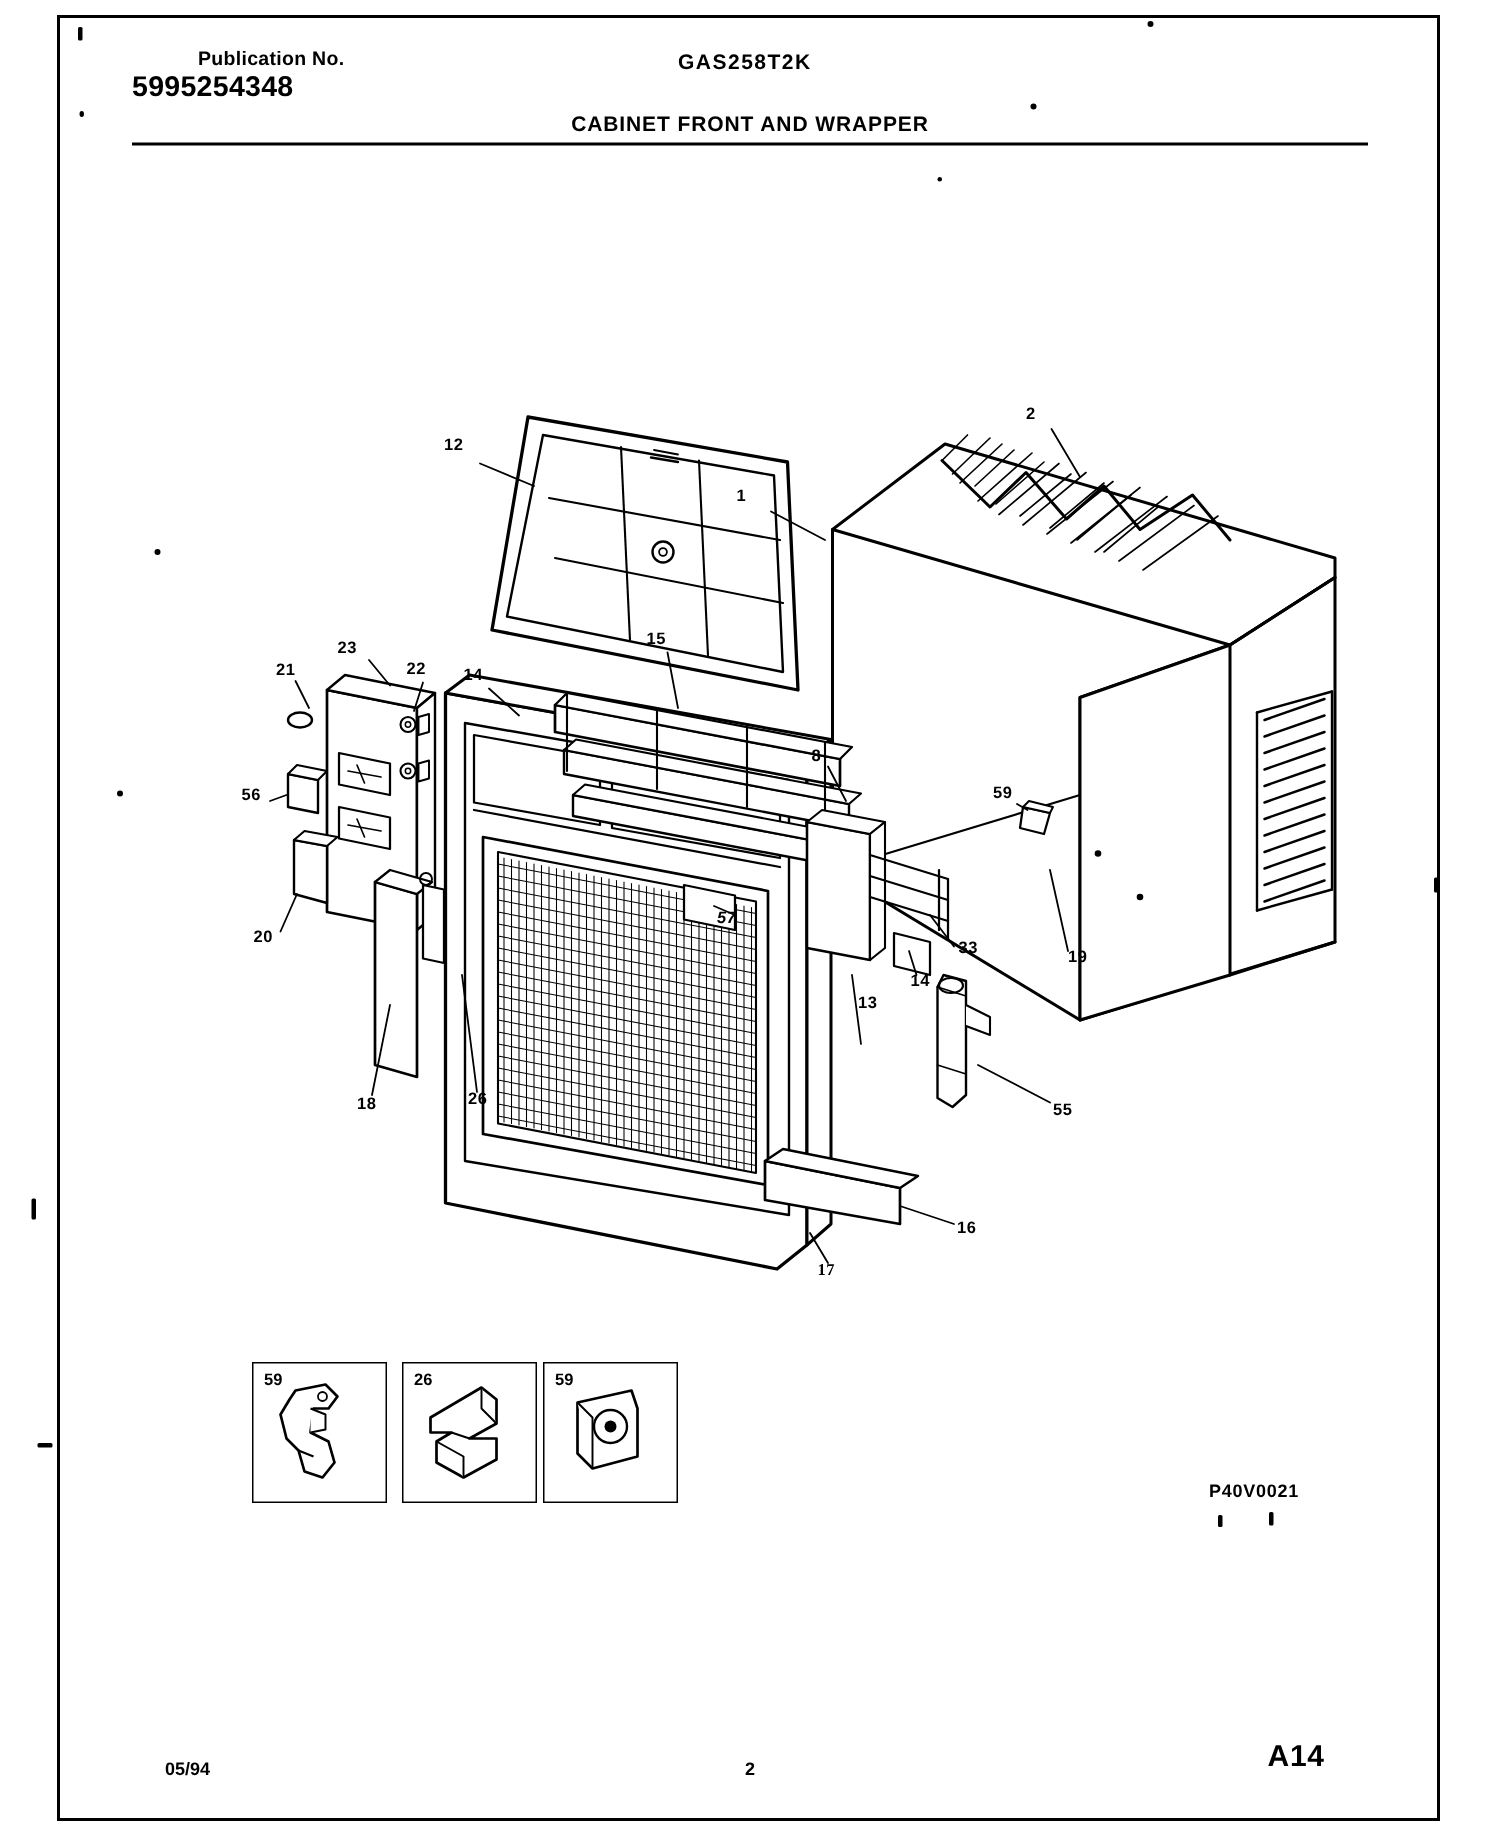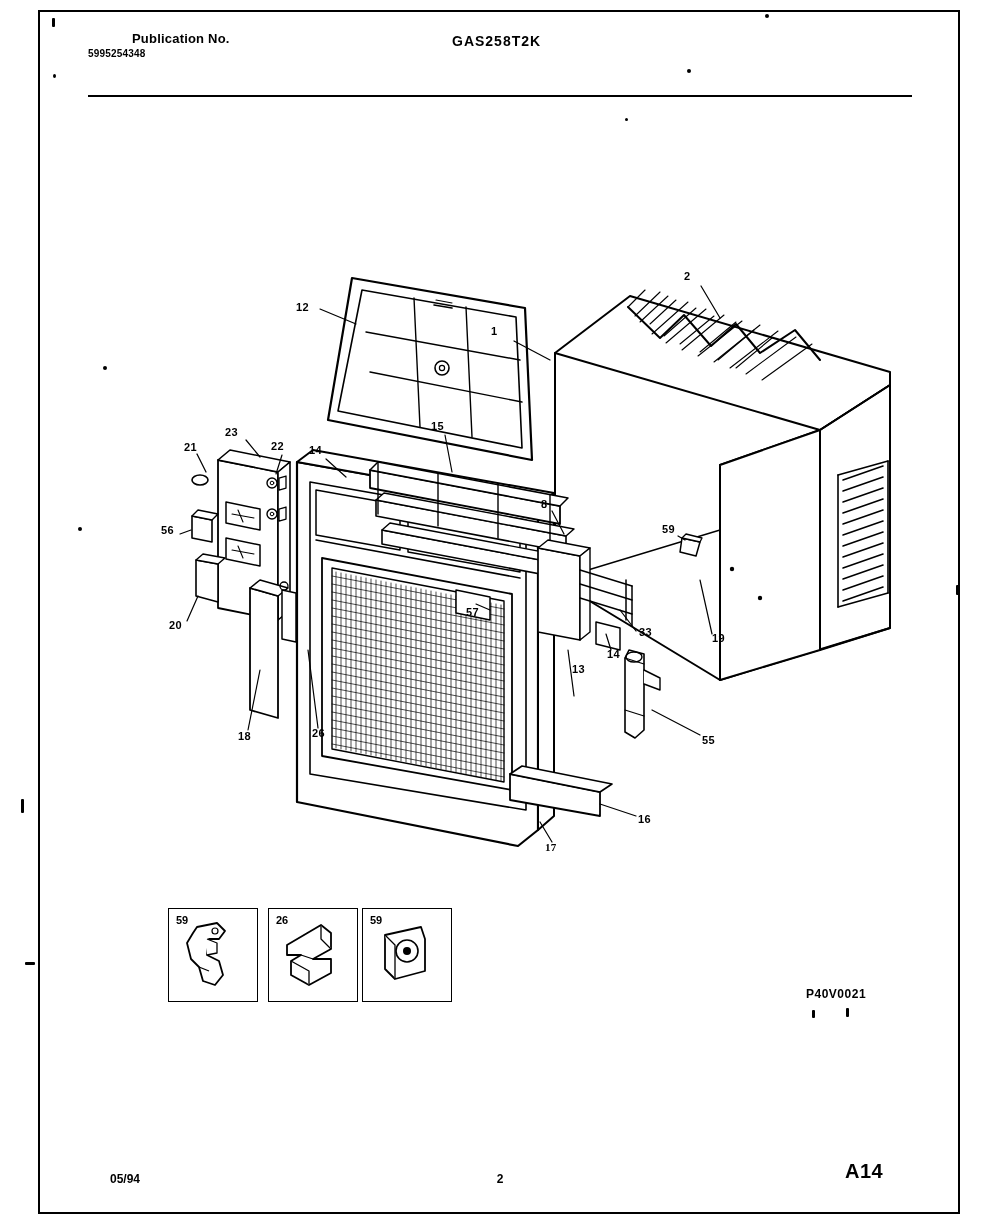--- a/index.html
+++ b/index.html
@@ -38,21 +38,21 @@
     font-size: 13px;
     font-weight: bold;
     letter-spacing: 0.2px;
     white-space: nowrap;
     padding-left: 44px;
   }
   .pub-number {
     position: absolute;
     left: 88px;
     top: 48px;
-    font-size: 10px;
+    font-size: 19px;
     font-weight: bold;
     letter-spacing: 0.2px;
     white-space: nowrap;
   }
   .model-number {
     position: absolute;
     left: 452px;
     top: 33px;
     font-size: 14px;
     font-weight: bold;
@@ -146,20 +146,21 @@
 </head>
 <body>
 
 <div class="page">
 
   <div class="border-frame"></div>
 
   <div class="pub-label">Publication No.</div>
   <div class="pub-number">5995254348</div>
   <div class="model-number">GAS258T2K</div>
+  <div class="section-title">CABINET FRONT AND WRAPPER</div>
   <div class="title-rule"></div>
 
   <div class="speck" style="left:52px;top:18px;width:3px;height:9px;border-radius:1px;"></div>
   <div class="speck" style="left:53px;top:74px;width:3px;height:4px;"></div>
   <div class="speck" style="left:765px;top:14px;width:4px;height:4px;"></div>
   <div class="speck" style="left:687px;top:69px;width:4px;height:4px;"></div>
   <div class="speck" style="left:625px;top:118px;width:3px;height:3px;"></div>
   <div class="speck" style="left:103px;top:366px;width:4px;height:4px;"></div>
   <div class="speck" style="left:78px;top:527px;width:4px;height:4px;"></div>
   <div class="speck" style="left:956px;top:585px;width:4px;height:10px;border-radius:1px;"></div>
@@ -403,32 +404,32 @@
           <path d="M576 706 L540 694"></path>
           <path d="M492 732 L480 712"></path>
         </g>
 
         <circle cx="672" cy="459" r="2.2" fill="#000" stroke="none"></circle>
         <circle cx="700" cy="488" r="2.2" fill="#000" stroke="none"></circle>
       </g>
     </svg>
 
     <div class="callout" style="left:624px;top:160px;">2</div>
-    <div class="callout" style="left:236px;top:191px;">12</div>
+    <div class="callout" style="left:236px;top:181px;">12</div>
     <div class="callout" style="left:431px;top:215px;">1</div>
     <div class="callout" style="left:165px;top:316px;">23</div>
     <div class="callout" style="left:124px;top:331px;">21</div>
     <div class="callout" style="left:211px;top:330px;">22</div>
     <div class="callout" style="left:249px;top:334px;">14</div>
     <div class="callout" style="left:371px;top:310px;">15</div>
     <div class="callout" style="left:481px;top:388px;">8</div>
     <div class="callout" style="left:602px;top:413px;">59</div>
     <div class="callout" style="left:101px;top:414px;">56</div>
     <div class="callout" style="left:109px;top:509px;">20</div>
-    <div class="callout" style="left:406px;top:496px;">57</div>
+    <div class="callout" style="left:418px;top:496px;font-style:italic;">57</div>
     <div class="callout" style="left:579px;top:516px;">33</div>
     <div class="callout" style="left:652px;top:522px;">19</div>
     <div class="callout" style="left:547px;top:538px;">14</div>
     <div class="callout" style="left:512px;top:553px;">13</div>
     <div class="callout" style="left:642px;top:624px;">55</div>
     <div class="callout" style="left:252px;top:617px;">26</div>
     <div class="callout" style="left:178px;top:620px;">18</div>
     <div class="callout" style="left:578px;top:703px;">16</div>
     <div class="callout" style="left:485px;top:731px;font-family:Liberation Serif, serif;">17</div>
   </div>

